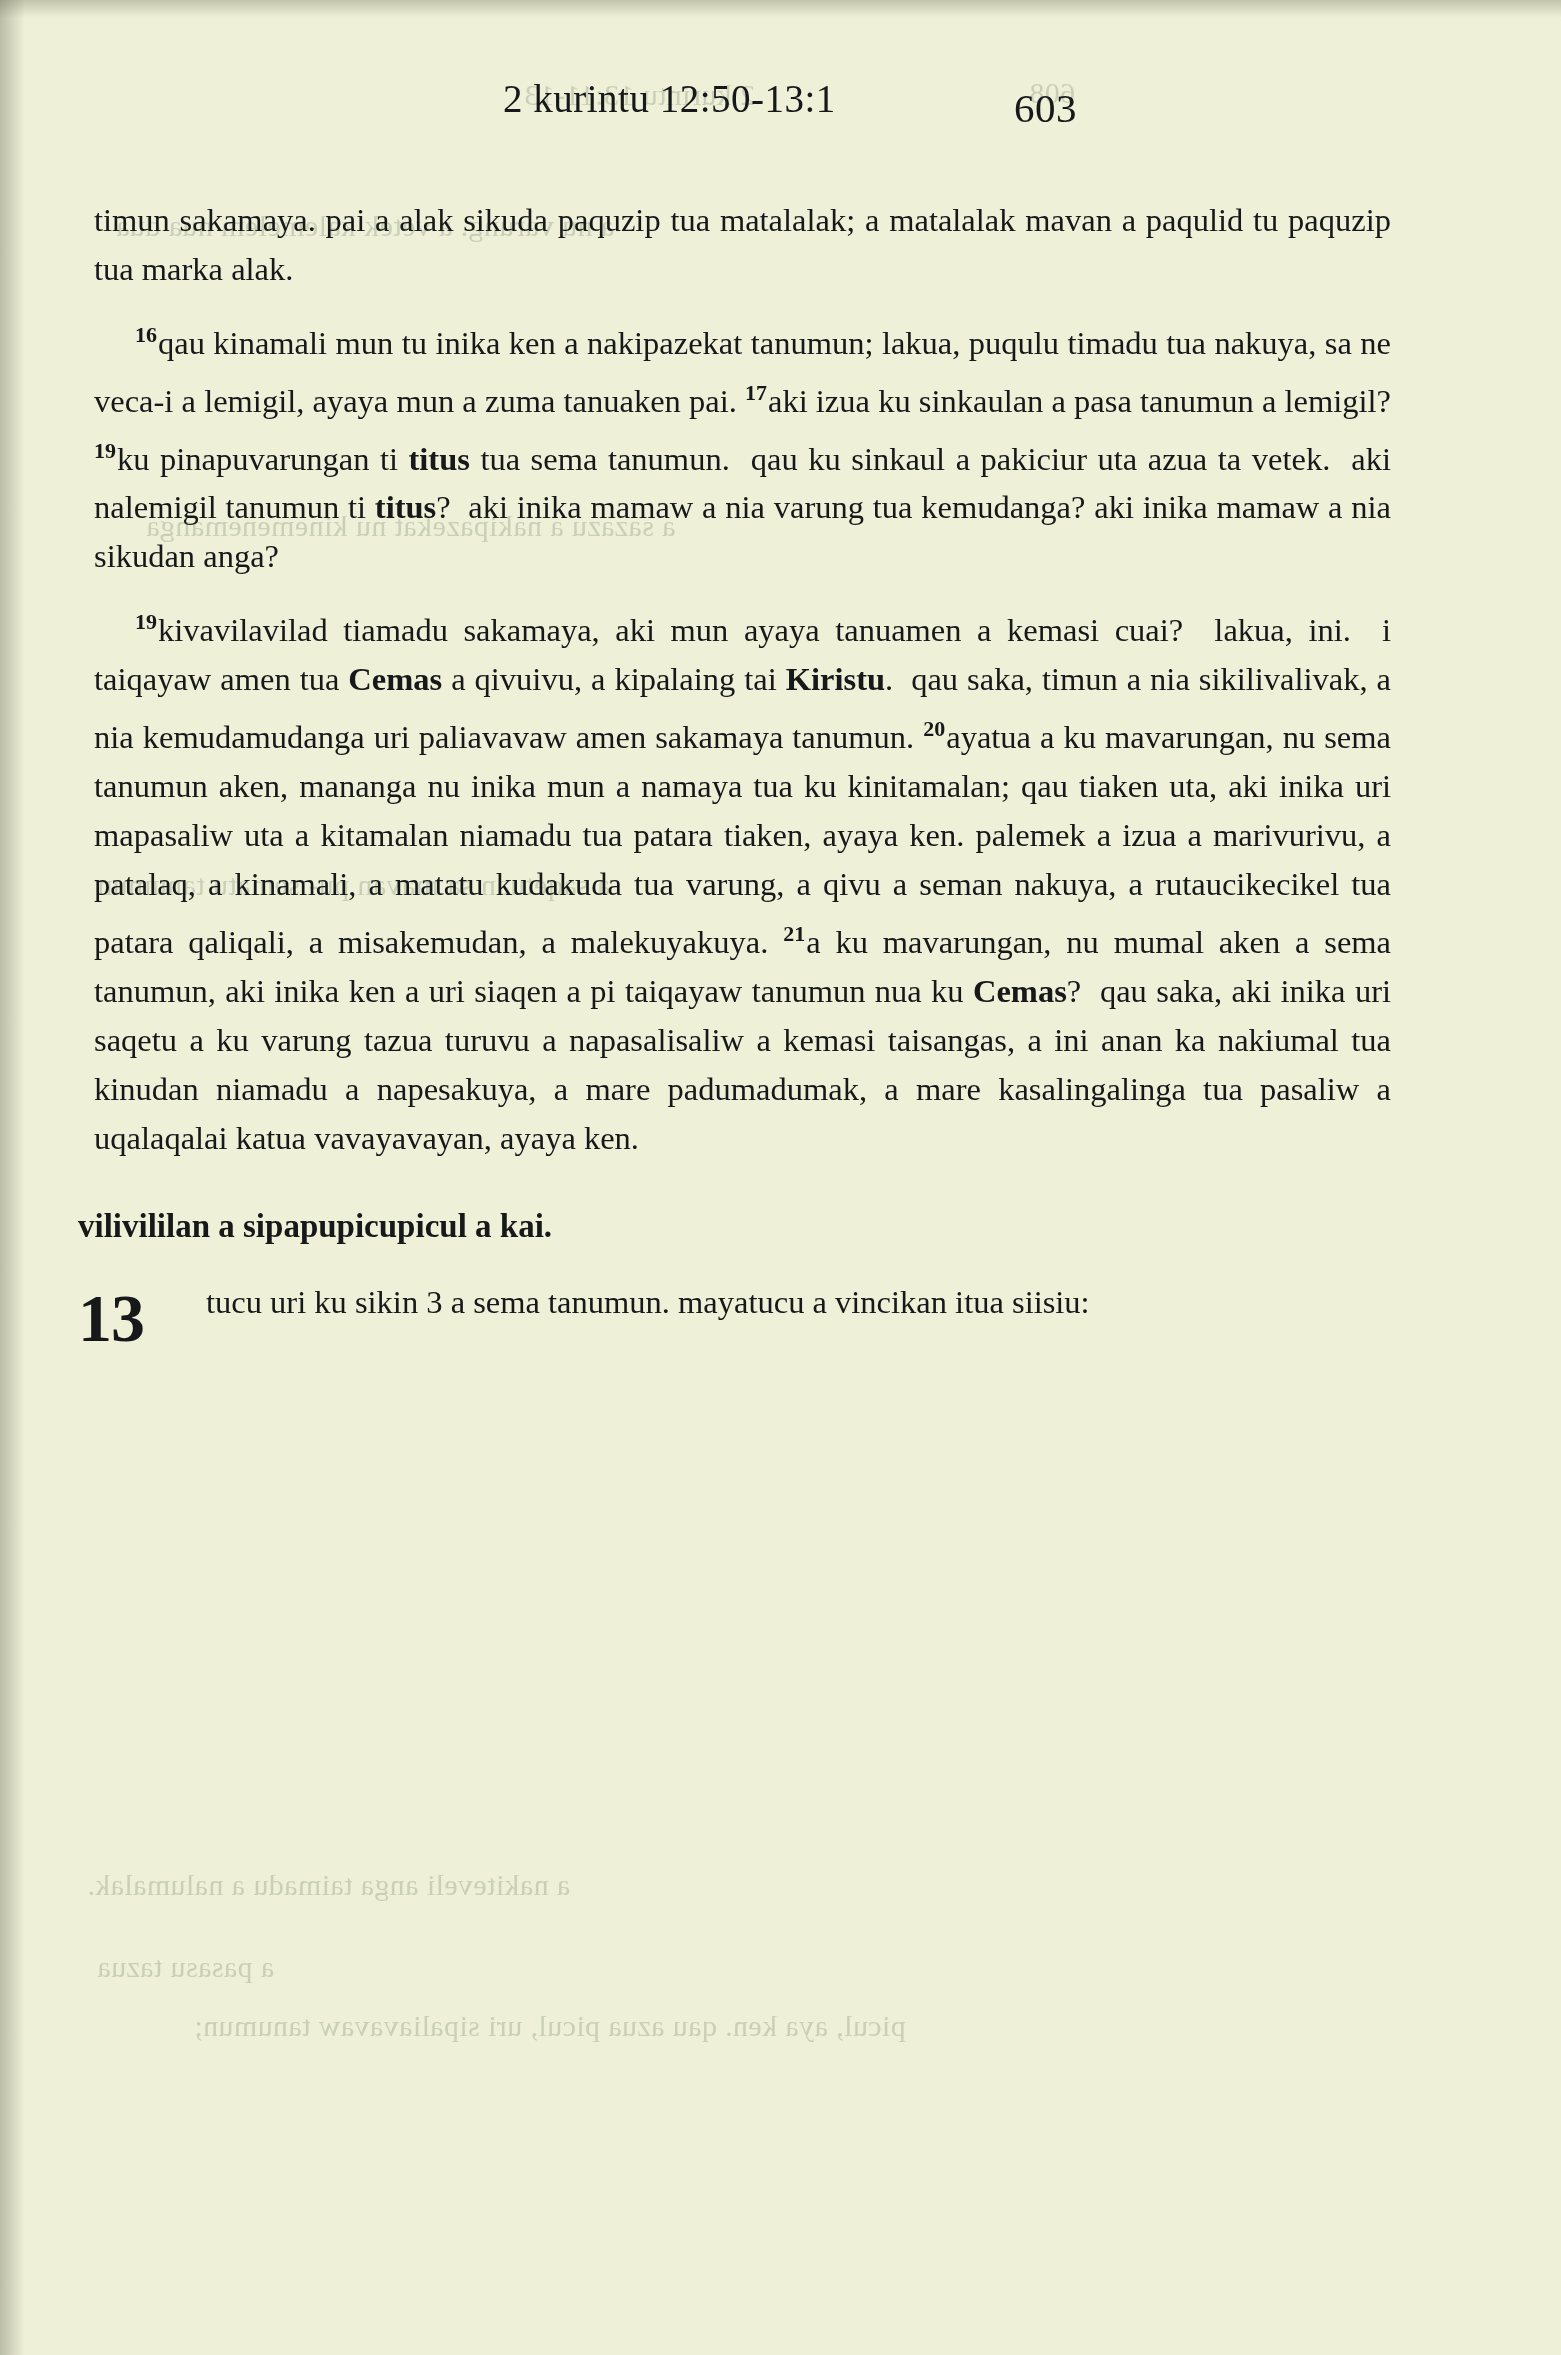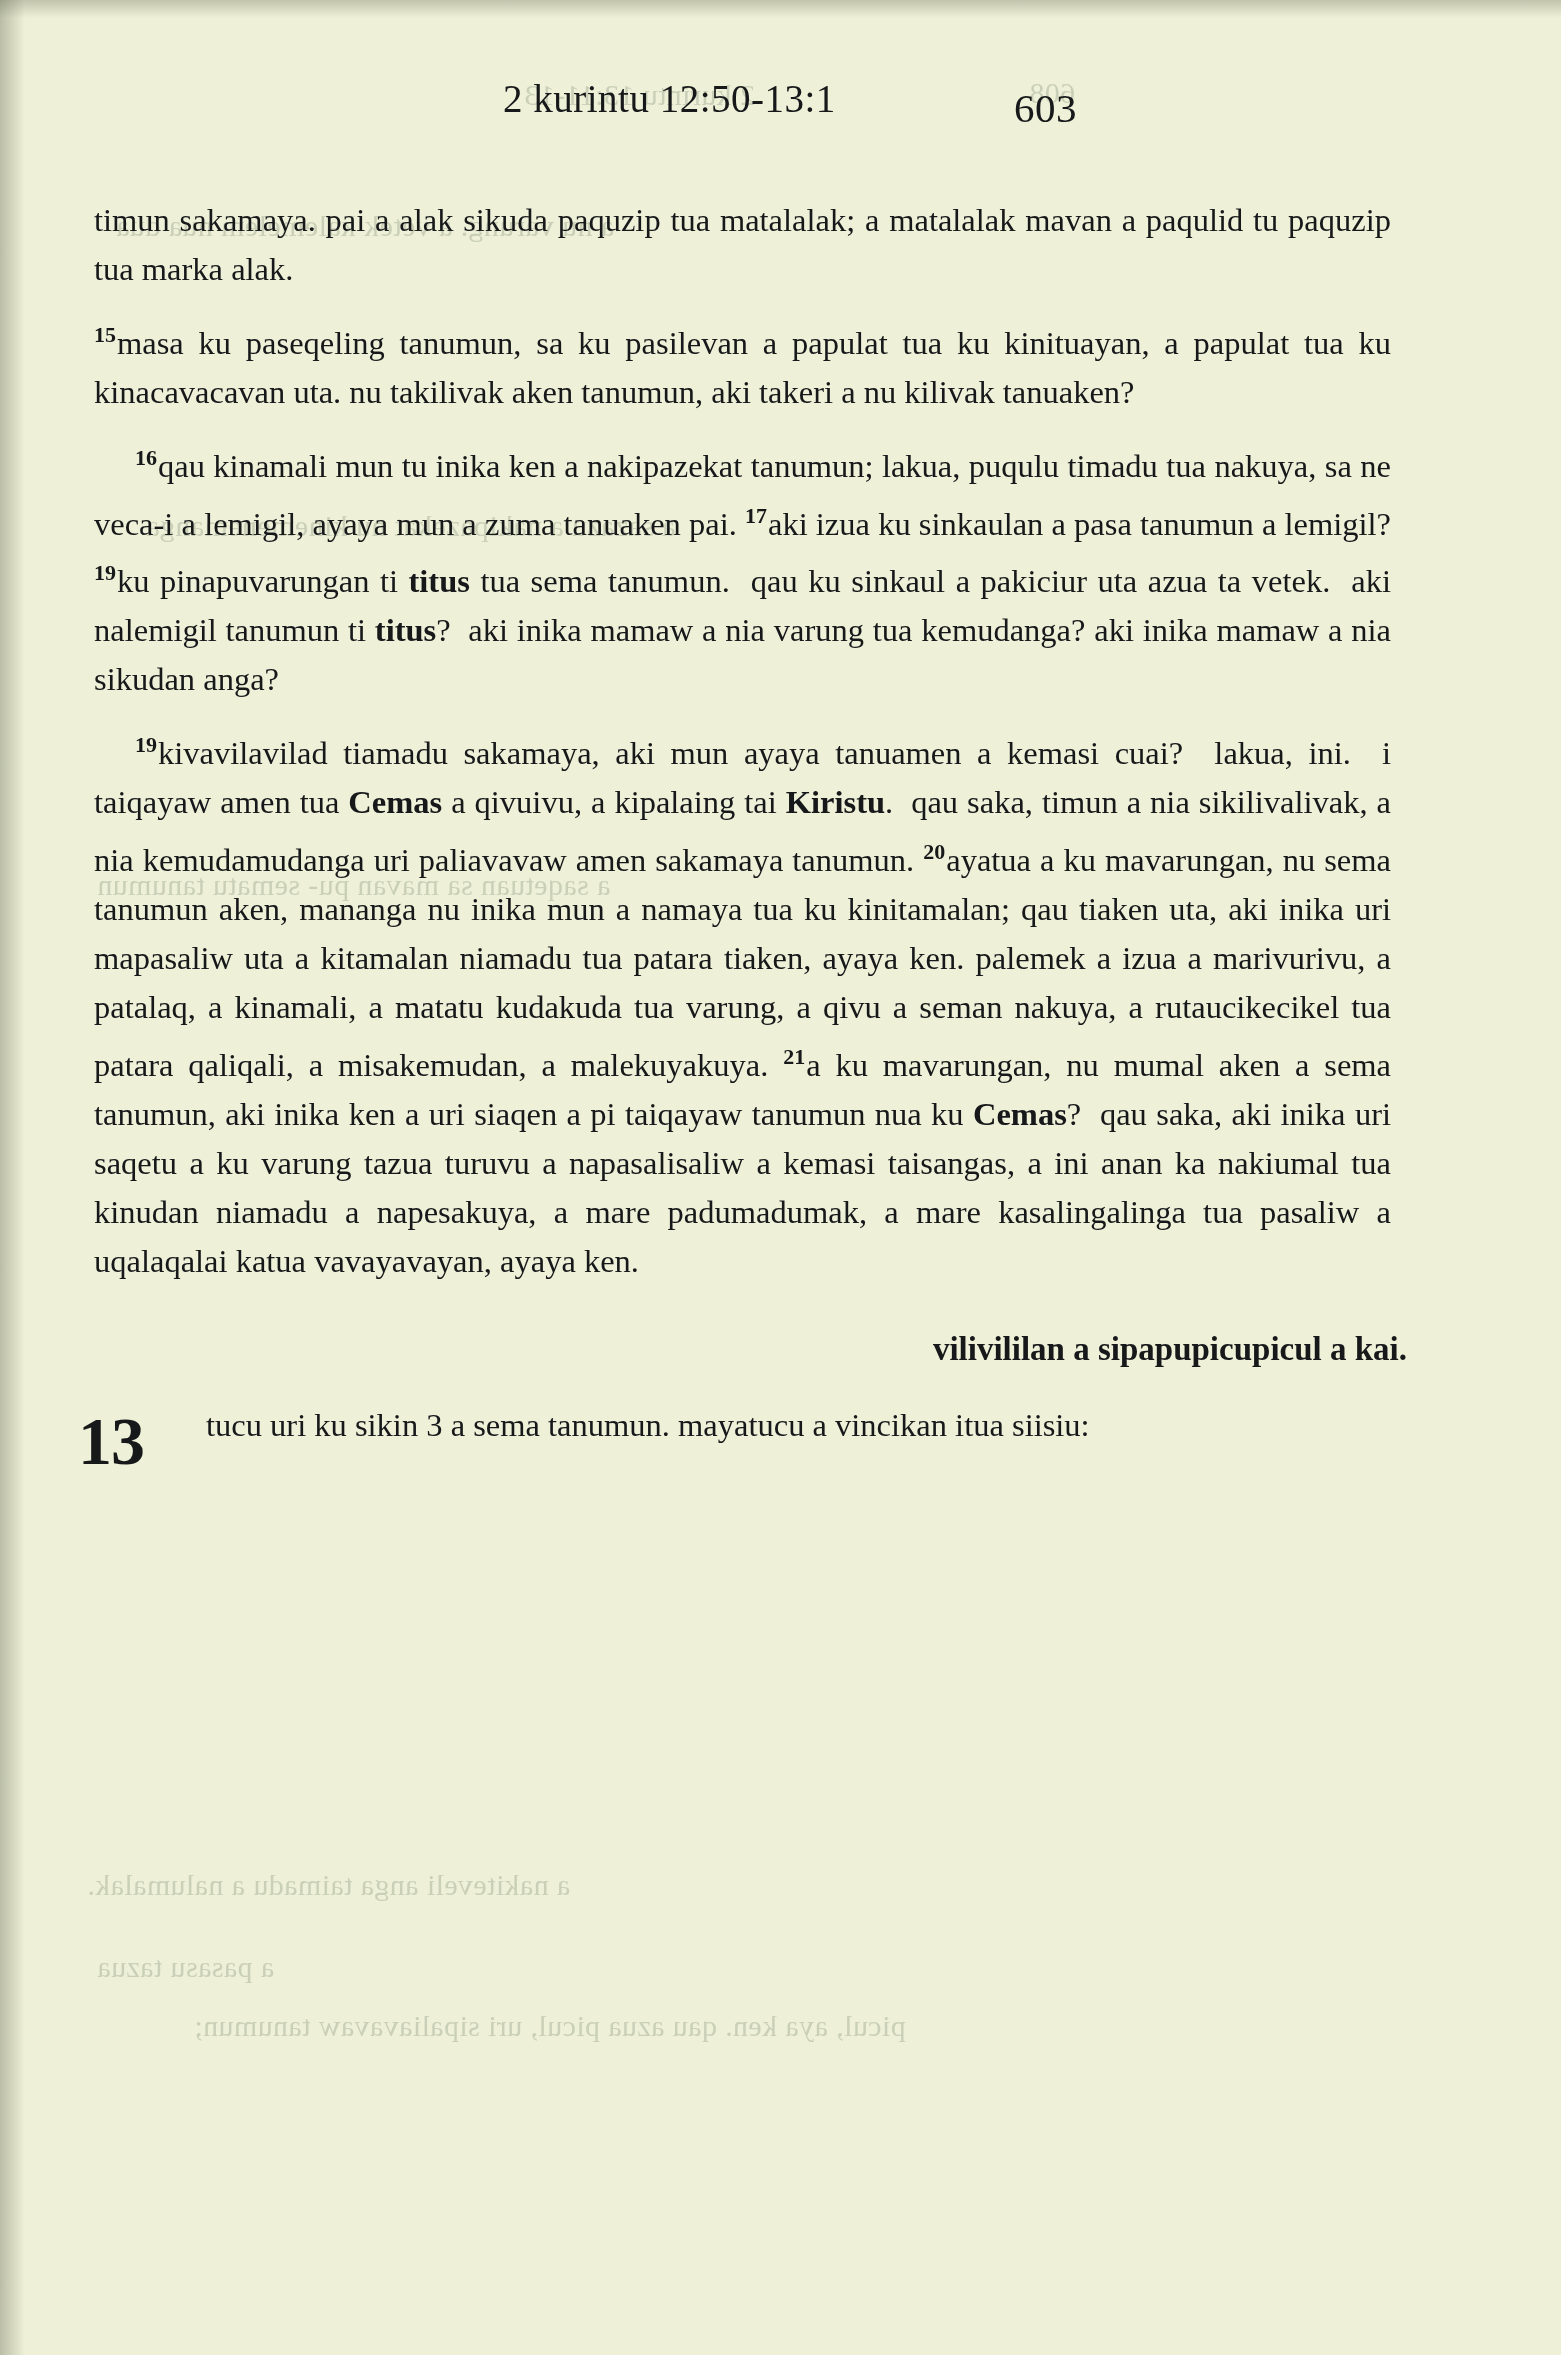--- a/index.html
+++ b/index.html
@@ -76,21 +76,21 @@
     font-weight: bold;
     vertical-align: super;
     letter-spacing: 0;
     padding-right: 1px;
   }
   .bold {
     font-weight: bold;
   }
   .sec-head {
     margin-top: 39px;
-    text-align: right;
+    text-align: left;
     font-weight: bold;
     font-size: 33px;
   }
   .chapter-block {
     position: relative;
     margin-top: 27px;
     min-height: 107px;
   }
   .chapter-num {
     position: absolute;
@@ -136,21 +136,20 @@
 
   <div class="header">
     <div class="run-title">2 kurintu  12:50-13:1</div>
     <div class="folio">603</div>
   </div>
 
   <div class="body-col">
 
     <p><span>timun sakamaya.  pai a alak sikuda paquzip tua matalalak; a matalalak mavan a paqulid tu paquzip tua marka alak.</span></p>
 
-    <p><span class="vnum">15</span><span>masa ku paseqeling tanumun, sa ku pasilevan a papulat tua ku kinituayan, a papulat tua ku kinacavacavan uta.  nu takilivak aken tanumun, aki takeri a nu kilivak tanuaken?</span></p>
 
     <p style="text-indent:41px;"><span class="vnum">16</span><span>qau kinamali mun tu inika ken a nakipazekat tanumun; lakua, puqulu timadu tua nakuya, sa ne veca-i a lemigil, ayaya mun a zuma tanuaken pai.</span>
       <span class="vnum">17</span><span>aki izua ku sinkaulan a pasa tanumun a lemigil?</span>
       <span class="vnum">19</span><span>ku pinapuvarungan ti <span class="bold">titus</span> tua sema tanumun.&nbsp; qau ku sinkaul a pakiciur uta azua ta vetek.&nbsp; aki nalemigil tanumun ti <span class="bold">titus</span>?&nbsp; aki inika mamaw a nia varung tua kemudanga? aki inika mamaw a nia sikudan anga?</span></p>
 
     <p style="text-indent:41px;"><span class="vnum">19</span><span>kivavilavilad tiamadu sakamaya, aki mun ayaya tanuamen a kemasi cuai?&nbsp; lakua, ini.&nbsp; i taiqayaw amen tua <span class="bold">Cemas</span> a qivuivu, a kipalaing tai <span class="bold">Kiristu</span>.&nbsp; qau saka, timun a nia sikilivalivak, a nia kemudamudanga uri paliavavaw amen sakamaya tanumun.</span>
       <span class="vnum">20</span><span>ayatua a ku mavarungan, nu sema tanumun aken, mananga nu inika mun a namaya tua ku kinitamalan; qau tiaken uta, aki inika uri mapasaliw uta a kitamalan niamadu tua patara tiaken, ayaya ken.  palemek a izua a marivurivu, a patalaq, a kinamali, a matatu kudakuda tua varung, a qivu a seman nakuya, a rutaucikecikel tua patara qaliqali, a misakemudan, a malekuyakuya.</span>
       <span class="vnum">21</span><span>a ku mavarungan, nu mumal aken a sema tanumun, aki inika ken a uri siaqen a pi taiqayaw tanumun nua ku <span class="bold">Cemas</span>?&nbsp; qau saka, aki inika uri saqetu a ku varung tazua turuvu a napasalisaliw a kemasi taisangas, a ini anan ka nakiumal tua kinudan niamadu a napesakuya, a mare padumadumak, a mare kasalingalinga tua pasaliw a uqalaqalai katua vavayavayan, ayaya ken.</span></p>
 
     <div class="sec-head">vilivililan a sipapupicupicul a kai.</div>

